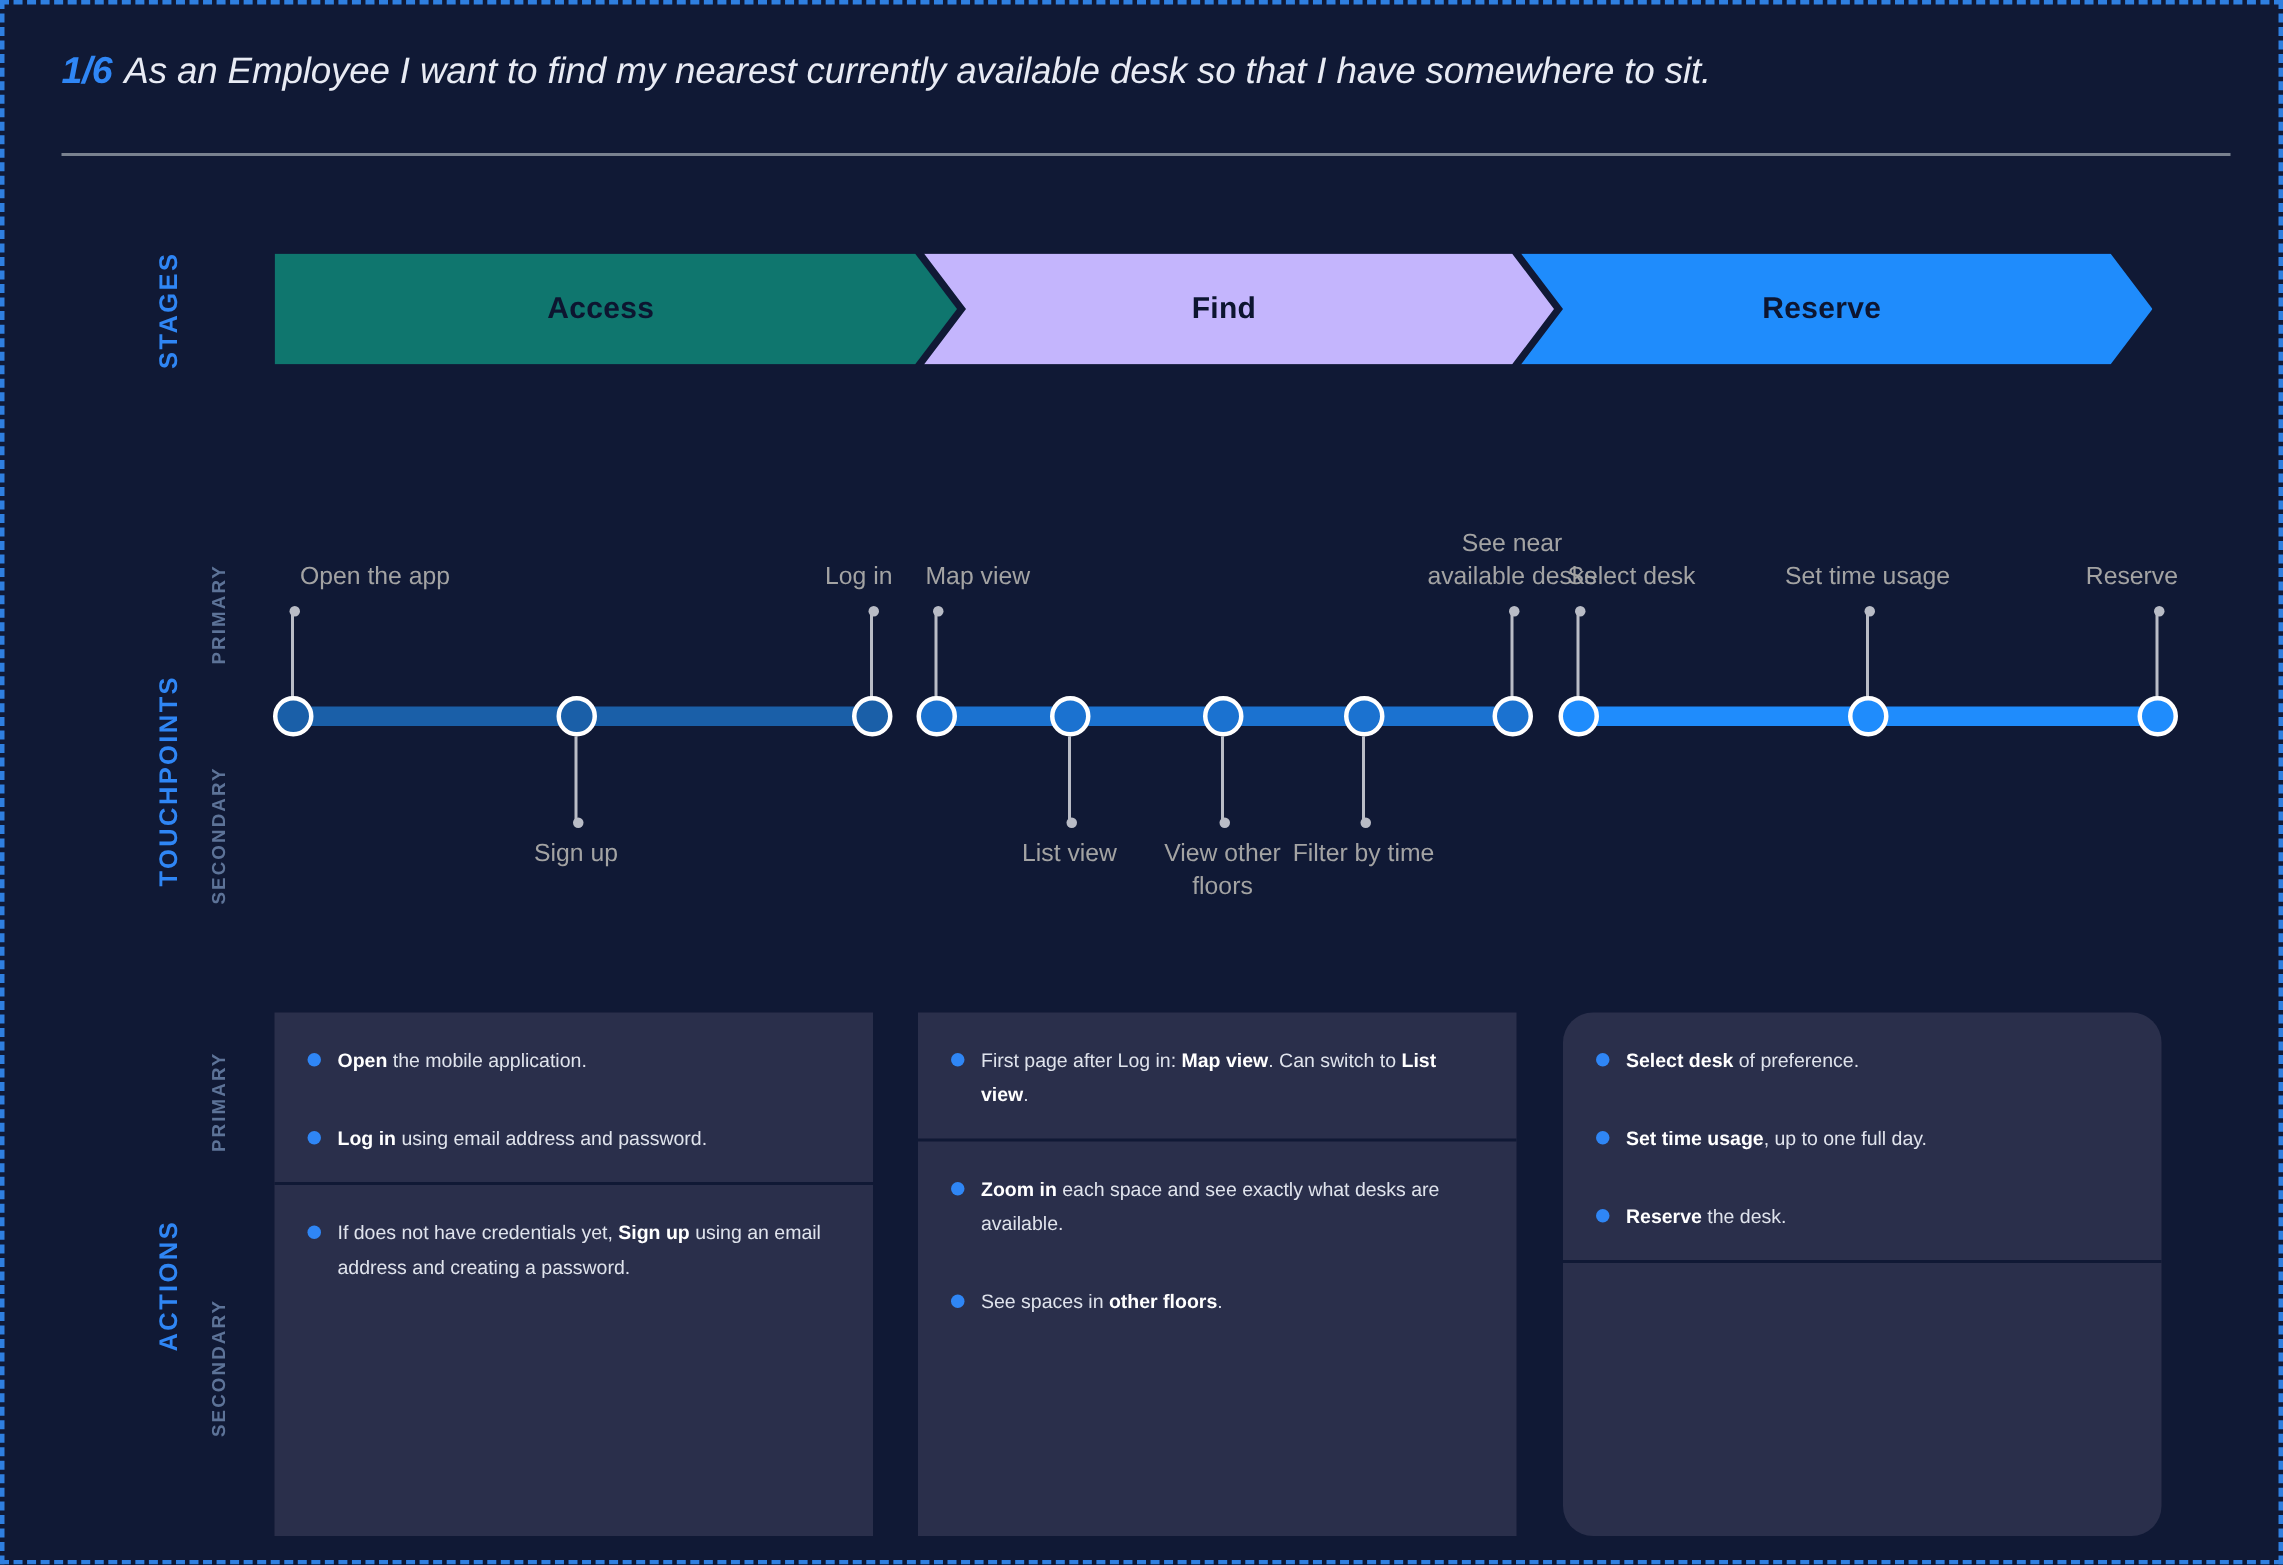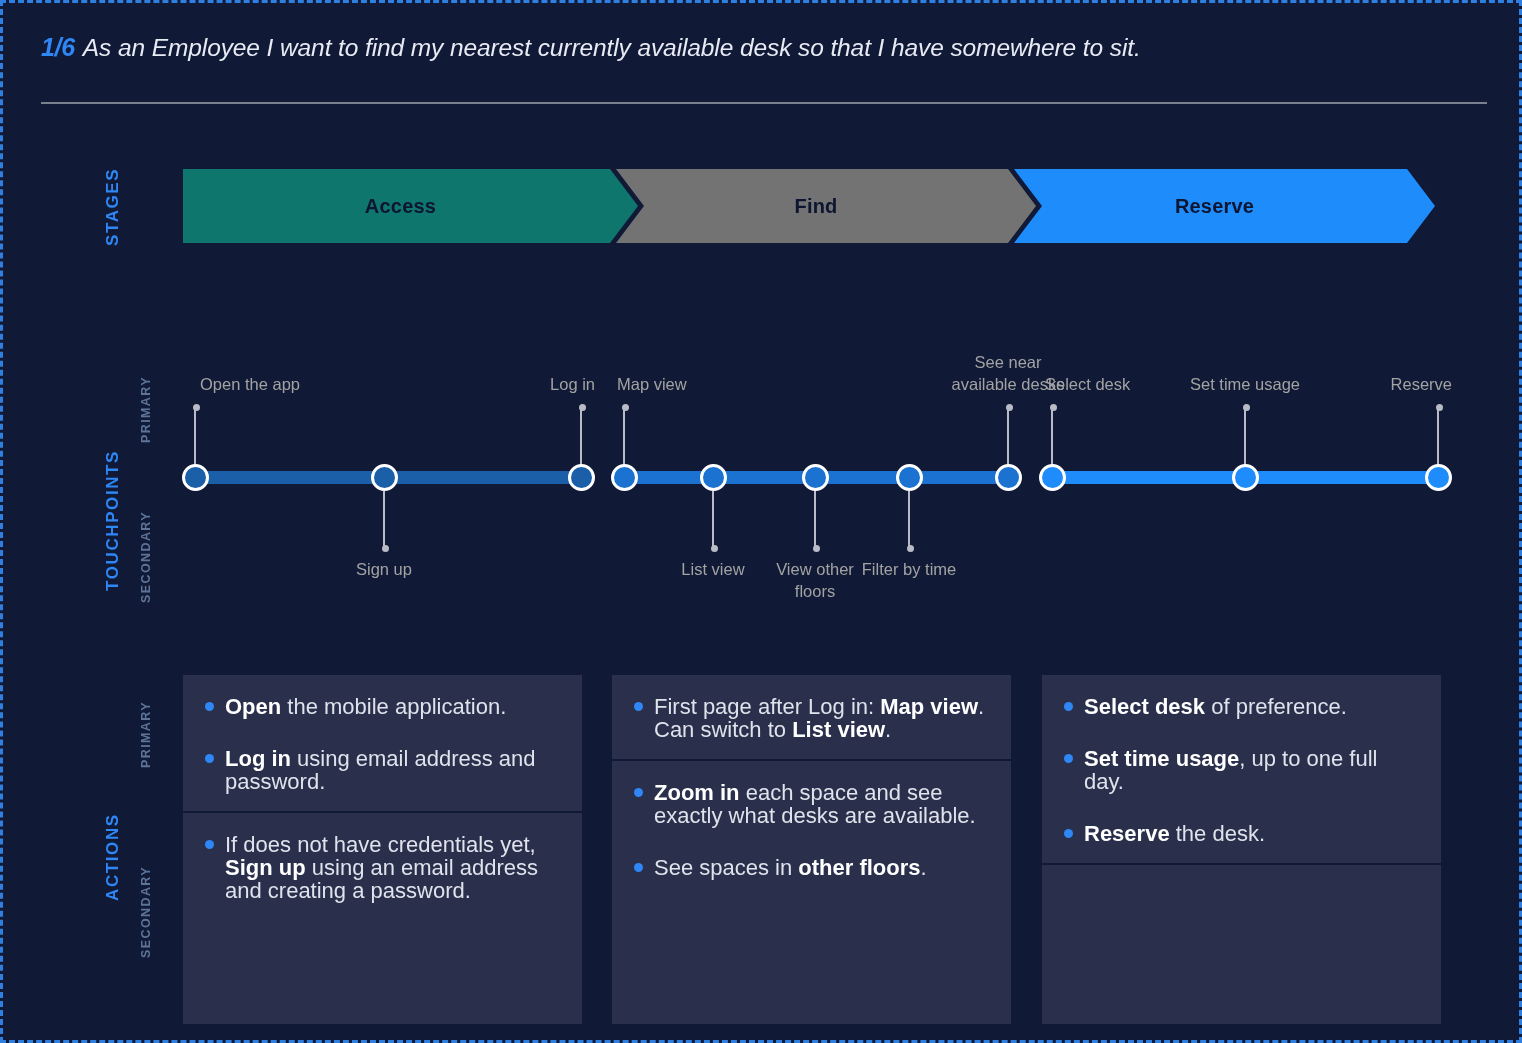--- a/index.html
+++ b/index.html
@@ -182,21 +182,21 @@
   .action-item:last-child { margin-bottom: 0; }
   .bullet {
     width: 9px;
     height: 9px;
     border-radius: 50%;
     background: #2f86f5;
     flex: 0 0 9px;
     margin-top: 7px;
   }
   .action-text {
-    font-size: 22px;
+    font-size: 13px;
     line-height: 23px;
     color: #dfe3ec;
   }
   .action-text b { color: #ffffff; font-weight: bold; }
 </style>
 </head>
 <body>
 
 <div id="canvas">
 
@@ -214,21 +214,21 @@
 
   <div class="vlabel sub" style="left:136px; top:440px;">PRIMARY</div>
   <div class="vlabel sub" style="left:136px; top:600px;">SECONDARY</div>
   <div class="vlabel sub" style="left:136px; top:765px;">PRIMARY</div>
   <div class="vlabel sub" style="left:136px; top:955px;">SECONDARY</div>
 
   <div id="stages-band">
       <div class="stage" style="left: 0px; width: 455px; background: #0f766e; clip-path: polygon(0px 0px, calc(100% - 28px) 0px, 100% 50%, calc(100% - 28px) 100%, 0px 100%, 0px 0px);">
         <span class="stage-label">Access</span>
       </div>
-      <div class="stage" style="left: 433px; width: 420px; background: #737373; clip-path: polygon(0px 0px, calc(100% - 28px) 0px, 100% 50%, calc(100% - 28px) 100%, 0px 100%, 28px 50%, 0px 0px);">
+      <div class="stage" style="left: 433px; width: 420px; background: #c4b5fd; clip-path: polygon(0px 0px, calc(100% - 28px) 0px, 100% 50%, calc(100% - 28px) 100%, 0px 100%, 28px 50%, 0px 0px);">
         <span class="stage-label">Find</span>
       </div>
       <div class="stage" style="left: 831px; width: 421px; background: rgb(31, 140, 252); clip-path: polygon(0px 0px, calc(100% - 28px) 0px, 100% 50%, calc(100% - 28px) 100%, 0px 100%, 28px 50%, 0px 0px);">
         <span class="stage-label">Reserve</span>
       </div>
     </div>
 
   <div id="touchpoints">
       <div class="track" style="left: 186px; width: 404px; background: rgb(26, 95, 168);"></div>
       <div class="track" style="left: 615px; width: 395px; background: rgb(27, 114, 208);"></div>
@@ -311,21 +311,21 @@
           <div class="action-item">
             <span class="bullet"></span>
             <div class="action-text"><b>Zoom in</b><span> each space and see exactly what desks are available.</span></div>
           </div>
           <div class="action-item">
             <span class="bullet"></span>
             <div class="action-text"><span>See spaces in </span><b>other floors</b><span>.</span></div>
           </div>
         </div>
       </div>
-      <div class="action-col" style="left: 1039px; width: 399px; height: 349px;">
+      <div class="action-col" style="left: 1039px; width: 399px; height: 349px; border-radius: 20px;">
         <div class="action-group primary">
           <div class="action-item">
             <span class="bullet"></span>
             <div class="action-text"><b>Select desk</b><span> of preference.</span></div>
           </div>
           <div class="action-item">
             <span class="bullet"></span>
             <div class="action-text"><b>Set time usage</b><span>, up to one full day.</span></div>
           </div>
           <div class="action-item">

